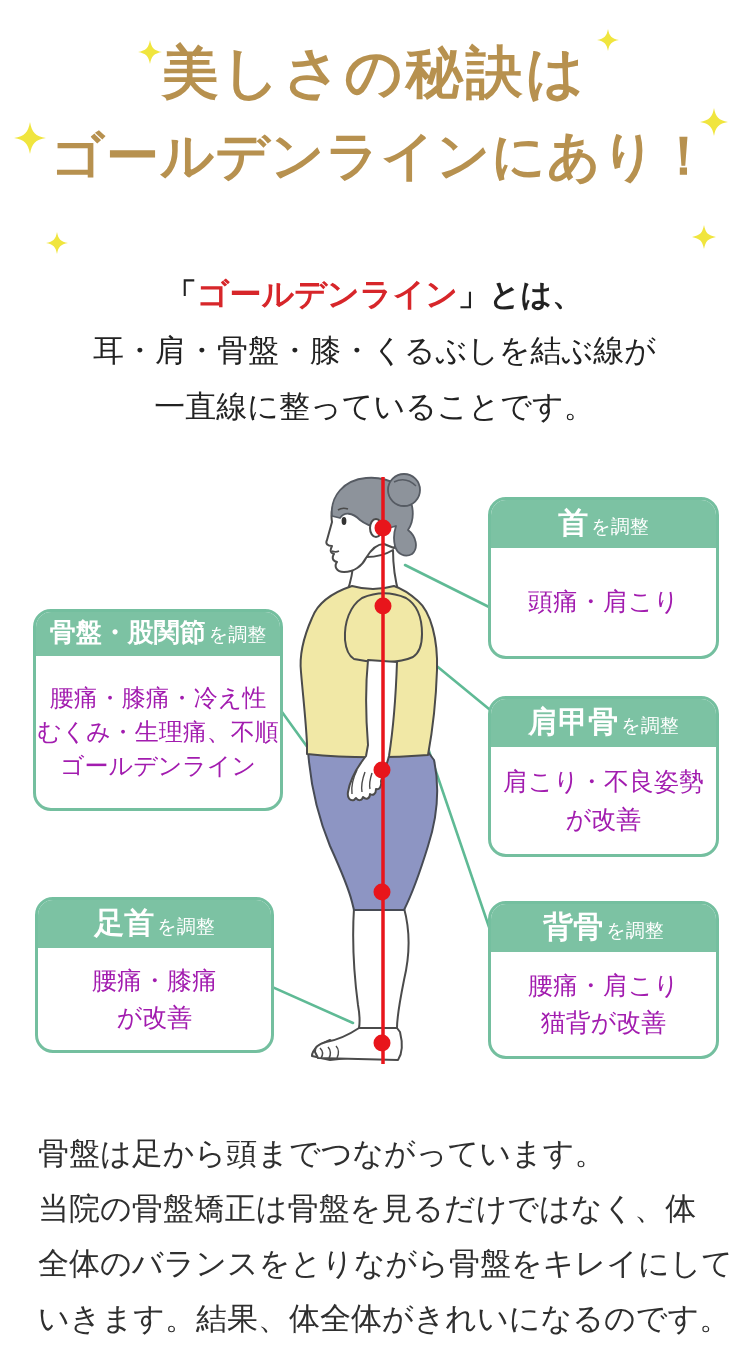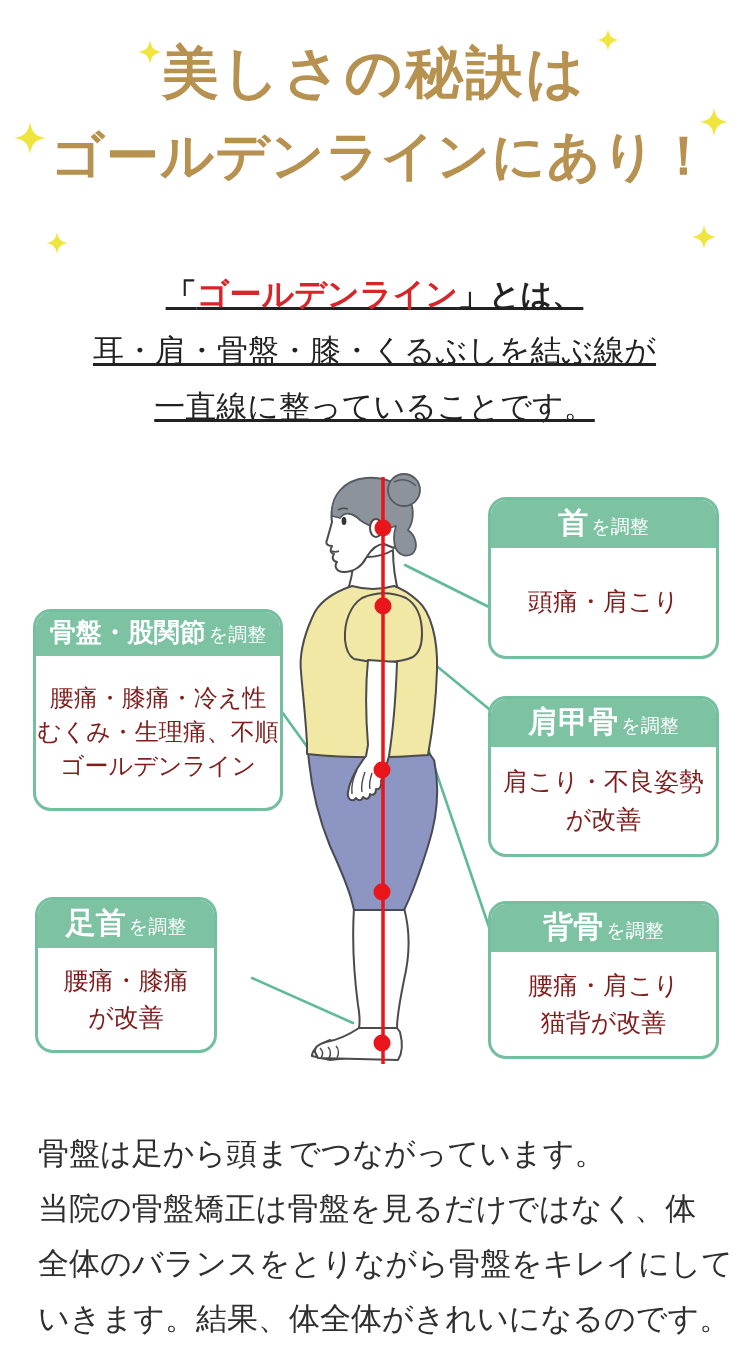--- a/index.html
+++ b/index.html
@@ -5,41 +5,41 @@
   html,body{margin:0;padding:0;background:#ffffff;}
   #canvas{
     position:relative;width:749px;height:1372px;background:#ffffff;overflow:hidden;
     font-family:"Liberation Sans","DejaVu Sans",sans-serif;
   }
   
   .title-block{position:absolute;top:44px;left:0;width:749px;text-align:center;z-index:2;}
   .title-line1{font-size:57px;font-weight:700;color:#b7914f;letter-spacing:3px;line-height:1.0;}
   .title-line2{font-size:53px;font-weight:700;color:#b7914f;letter-spacing:1px;line-height:1.0;margin-top:28px;padding-left:13px;}
   
-  .intro-block{position:absolute;top:266px;left:0;width:749px;text-align:center;z-index:2;color:#222;text-decoration:underline;}
+  .intro-block{position:absolute;top:266px;left:0;width:749px;text-align:center;z-index:2;color:#222;}
   .intro-line{font-size:31px;font-weight:500;line-height:56px;white-space:nowrap;}
   .intro-bracket{font-weight:600;color:#222;}
   .intro-highlight{font-weight:700;color:#d7262a;font-size:32px;}
   
   #figure-svg{position:absolute;top:0;left:0;z-index:1;pointer-events:none;}
   
   .card{
     position:absolute;background:#ffffff;border:3px solid #74bf9f;border-radius:18px;
     overflow:hidden;z-index:3;display:flex;flex-direction:column;box-sizing:border-box;
   }
   .card-header{
     background:#7cc2a3;color:#ffffff;display:flex;align-items:baseline;justify-content:center;
     gap:3px;flex:0 0 auto;padding:6px 4px 8px 4px;
   }
   .card-keyword{font-size:30px;font-weight:700;line-height:1.1;}
   .card-keyword.small{font-size:26px;}
   .card-suffix{font-size:19px;font-weight:400;}
   .card-body{
     flex:1 1 auto;display:flex;flex-direction:column;align-items:center;justify-content:center;
-    color:#7f1d1d;font-weight:500;
+    color:#a21caf;font-weight:500;
   }
   .card-body .bline{font-size:25px;line-height:1.5;white-space:nowrap;}
   .card-body.compact .bline{font-size:24px;line-height:1.42;}
   
   .outro-block{position:absolute;top:1126px;left:38px;width:680px;z-index:2;color:#2f2f2f;}
   .outro-line{font-size:31px;font-weight:500;line-height:55px;white-space:nowrap;}
 </style>
 </head>
 <body>
 
@@ -149,21 +149,21 @@
     <div class="card-header">
       <span class="card-keyword">肩甲骨</span>
       <span class="card-suffix">を調整</span>
     </div>
     <div class="card-body">
       <div class="bline">肩こり・不良姿勢</div>
       <div class="bline">が改善</div>
     </div>
   </div>
 
-  <div class="card" style="left:35px;top:897px;width:182px;height:156px;">
+  <div class="card" style="left:35px;top:897px;width:239px;height:156px;">
     <div class="card-header">
       <span class="card-keyword">足首</span>
       <span class="card-suffix">を調整</span>
     </div>
     <div class="card-body">
       <div class="bline">腰痛・膝痛</div>
       <div class="bline">が改善</div>
     </div>
   </div>
 

